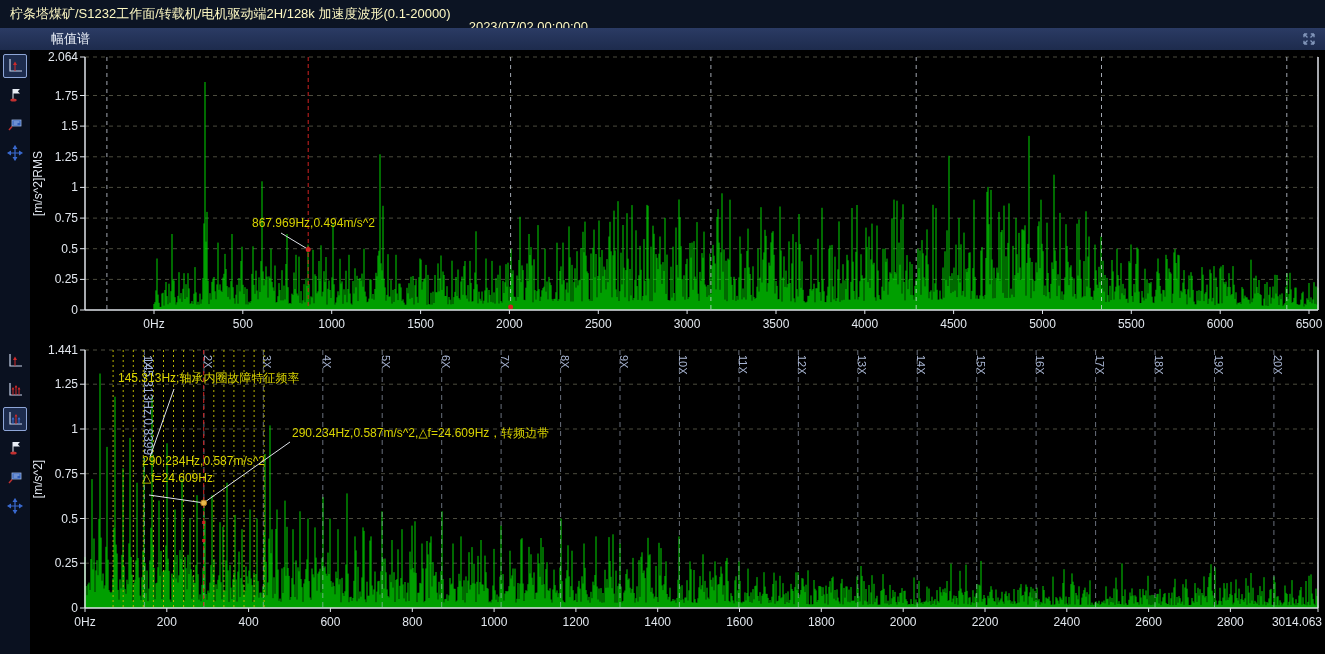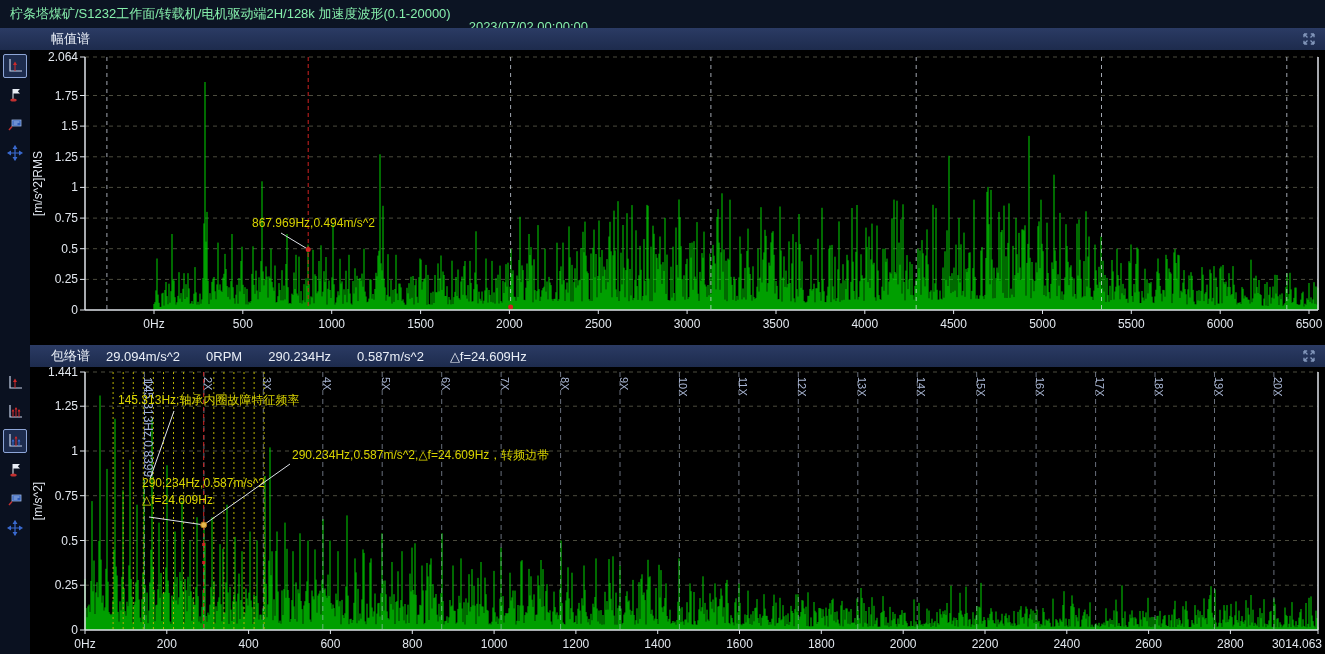--- a/index.html
+++ b/index.html
@@ -1,18 +1,18 @@
 <!DOCTYPE html>
 <html><head>
 <meta charset="utf-8">
 <style>
   html,body{margin:0;padding:0;background:#070c15;width:1325px;height:654px;overflow:hidden;
     font-family:"Liberation Sans",sans-serif;}
   .titlebar{position:absolute;left:0;top:0;width:1325px;height:28px;background:#0c1423;
-    color:#86efac;font-size:13px;display:flex;align-items:center;}
+    color:#fef9c3;font-size:13px;display:flex;align-items:center;}
   .titlebar .t{margin-left:10px;}
   .titlebar .d{margin-left:18px;margin-top:24px;}
   .panel{position:absolute;left:0;width:1325px;}
   #p1{top:28px;height:309px;}
   #p2{top:345px;height:309px;}
   .phead{height:22px;background:linear-gradient(#2b3b64,#1d2b4d);display:flex;align-items:center;
     color:#e9eef6;font-size:13px;position:relative;}
   .phead .nm{margin:0 16px 0 8px;padding-left:43px;}
   .phead .st{margin-right:26px;}
   .expand{position:absolute;right:8px;top:3px;width:16px;height:16px;cursor:pointer;}
@@ -164,34 +164,20 @@
               <path d="M1 8l2.4-1.4v2.8z"></path>
               <path d="M15 8l-2.4-1.4v2.8z"></path>
             </g>
           </svg>
         </div>
       </div>
   </div>
 </div>
 
 <div class="panel" id="p2">
-  <div class="phead">
-    <span class="nm">包络谱</span>
-    <span id="p2stats"><span class="st">29.094m/s^2</span><span class="st">0RPM</span><span class="st">290.234Hz</span><span class="st">0.587m/s^2</span><span class="st">△f=24.609Hz</span></span>
-    <span class="expand">
-      <svg width="16" height="16" viewBox="0 0 16 16">
-        <g stroke="#8296ba" stroke-width="1.4" fill="none">
-          <path d="M9.5 6.5L13 3M13 3v3.2M13 3H9.8"></path>
-            <path d="M6.5 9.5L3 13M3 13v-3.2M3 13h3.2"></path>
-          <path d="M9.5 9.5L13 13M13 13h-3.2M13 13V9.8"></path>
-            <path d="M6.5 6.5L3 3M3 3h3.2M3 3v3.2"></path>
-        </g>
-      </svg>
-    </span>
-  </div>
   <div class="pbody">
     <svg class="chart" id="c2" width="1325" height="287">
         <line x1="85" x2="1318" y1="5.0" y2="5.0" class="grid"></line>
         <line x1="85" x2="1318" y1="39.2" y2="39.2" class="grid"></line>
         <line x1="85" x2="1318" y1="84.0" y2="84.0" class="grid"></line>
         <line x1="85" x2="1318" y1="128.7" y2="128.7" class="grid"></line>
         <line x1="85" x2="1318" y1="173.5" y2="173.5" class="grid"></line>
         <line x1="85" x2="1318" y1="218.2" y2="218.2" class="grid"></line>
         <path d="M85 263V211.9M86 263V241.0M87 263V250.2M88 263V239.4M89 263V237.6M90 263V245.0M91 263V214.0M92 263V134.1M93 263V224.3M94 263V193.5M95 263V247.0M96 263V225.4M97 263V215.2M98 263V230.2M99 263V173.9M100 263V28.5M101 263V192.6M102 263V235.7M103 263V228.5M104 263V243.6M105 263V240.4M106 263V201.8M107 263V101.9M108 263V214.7M109 263V245.1M110 263V246.9M111 263V248.1M112 263V246.8M113 263V233.4M114 263V182.7M115 263V51.7M116 263V199.6M117 263V208.5M118 263V244.9M119 263V254.7M120 263V234.4M121 263V243.4M122 263V209.9M123 263V123.3M124 263V221.1M125 263V244.1M126 263V248.8M127 263V234.7M128 263V239.2M129 263V198.4M130 263V92.9M131 263V212.0M132 263V229.7M133 263V256.2M134 263V238.0M135 263V234.7M136 263V215.4M137 263V137.7M138 263V213.0M139 263V232.5M140 263V250.6M141 263V255.0M142 263V232.2M143 263V205.8M144 263V112.6M145 263V217.9M146 263V248.2M147 263V225.5M148 263V256.2M149 263V243.6M150 263V215.4M151 263V182.7M152 263V51.7M153 263V199.6M154 263V223.0M155 263V254.2M156 263V238.3M157 263V237.7M158 263V222.2M159 263V155.6M160 263V230.8M161 263V205.9M162 263V254.1M163 263V226.3M164 263V226.4M165 263V225.1M166 263V200.4M167 263V98.3M168 263V213.6M169 263V225.9M170 263V254.5M171 263V256.9M172 263V228.6M173 263V233.6M174 263V215.6M175 263V164.5M176 263V233.5M177 263V210.0M178 263V237.5M179 263V230.3M180 263V205.1M181 263V214.0M182 263V134.1M183 263V224.3M184 263V255.9M185 263V212.0M186 263V223.2M187 263V244.3M188 263V209.8M189 263V229.0M190 263V173.5M191 263V224.4M192 263V253.8M193 263V230.8M194 263V237.6M195 263V237.9M196 263V220.1M197 263V150.2M198 263V229.2M199 263V254.6M200 263V249.4M201 263V256.3M202 263V239.9M203 263V223.1M204 263V157.9M205 263V175.6M206 263V249.0M207 263V254.8M208 263V245.6M209 263V247.8M210 263V237.6M211 263V220.1M212 263V150.2M213 263V229.2M214 263V214.2M215 263V256.3M216 263V239.3M217 263V244.0M218 263V234.8M219 263V230.3M220 263V177.1M221 263V237.2M222 263V254.3M223 263V181.7M224 263V246.4M225 263V245.5M226 263V215.4M227 263V137.7M228 263V225.4M229 263V256.9M230 263V220.0M231 263V242.6M232 263V254.0M233 263V234.3M234 263V227.6M235 263V169.9M236 263V234.5M237 263V256.6M238 263V226.6M239 263V206.6M240 263V252.0M241 263V233.1M242 263V184.2M243 263V239.4M244 263V249.6M245 263V245.7M246 263V221.5M247 263V231.4M248 263V238.5M249 263V225.6M250 263V164.5M251 263V233.5M252 263V240.2M253 263V257.0M254 263V227.5M255 263V250.5M256 263V229.0M257 263V173.5M258 263V236.1M259 263V252.6M260 263V247.7M261 263V247.6M262 263V252.5M263 263V241.4M264 263V187.4M265 263V109.0M266 263V216.8M267 263V250.2M268 263V237.4M269 263V193.6M270 263V80.4M271 263V208.2M272 263V184.3M273 263V253.2M274 263V232.3M275 263V248.8M276 263V184.0M277 263V164.5M278 263V224.5M279 263V255.8M280 263V253.6M281 263V256.7M282 263V223.4M283 263V248.0M284 263V222.2M285 263V155.6M286 263V230.8M287 263V181.8M288 263V223.0M289 263V230.9M290 263V254.9M291 263V252.0M292 263V233.1M293 263V184.2M294 263V239.4M295 263V252.0M296 263V215.4M297 263V254.6M298 263V222.3M299 263V226.3M300 263V166.3M301 263V234.0M302 263V242.2M303 263V256.9M304 263V238.5M305 263V234.2M306 263V224.1M307 263V214.4M308 263V173.5M309 263V236.1M310 263V252.5M311 263V254.8M312 263V223.5M313 263V229.3M314 263V232.4M315 263V182.4M316 263V212.6M317 263V245.7M318 263V228.6M319 263V226.6M320 263V223.7M321 263V247.5M322 263V213.2M323 263V152.0M324 263V222.9M325 263V221.4M326 263V228.7M327 263V230.8M328 263V207.6M329 263V229.0M330 263V173.5M331 263V236.1M332 263V241.8M333 263V237.5M334 263V241.1M335 263V249.3M336 263V226.6M337 263V233.1M338 263V184.2M339 263V239.4M340 263V234.2M341 263V257.3M342 263V232.9M343 263V248.1M344 263V251.0M345 263V246.3M346 263V219.5M347 263V148.4M348 263V228.6M349 263V257.2M350 263V252.2M351 263V251.8M352 263V255.9M353 263V253.0M354 263V235.8M355 263V191.4M356 263V205.4M357 263V256.3M358 263V221.8M359 263V253.6M360 263V246.5M361 263V251.7M362 263V232.4M363 263V182.4M364 263V185.9M365 263V254.4M366 263V257.2M367 263V236.7M368 263V250.8M369 263V250.7M370 263V195.6M371 263V191.4M372 263V240.5M373 263V249.6M374 263V244.4M375 263V226.5M376 263V257.2M377 263V246.6M378 263V236.3M379 263V235.9M380 263V249.5M381 263V226.3M382 263V166.3M383 263V213.7M384 263V243.5M385 263V213.5M386 263V227.3M387 263V244.4M388 263V251.1M389 263V252.4M390 263V229.6M391 263V237.1M392 263V195.0M393 263V242.6M394 263V227.2M395 263V257.0M396 263V235.0M397 263V234.1M398 263V204.3M399 263V254.0M400 263V240.8M401 263V233.1M402 263V184.2M403 263V239.4M404 263V253.4M405 263V237.0M406 263V256.5M407 263V247.6M408 263V237.7M409 263V256.0M410 263V206.6M411 263V224.4M412 263V180.6M413 263V223.0M414 263V227.4M415 263V176.3M416 263V227.9M417 263V257.1M418 263V247.8M419 263V247.7M420 263V237.9M421 263V238.5M422 263V198.5M423 263V223.4M424 263V257.2M425 263V255.9M426 263V223.4M427 263V196.0M428 263V209.4M429 263V253.0M430 263V197.6M431 263V191.4M432 263V241.5M433 263V217.2M434 263V231.0M435 263V230.4M436 263V227.0M437 263V247.7M438 263V254.5M439 263V236.8M440 263V249.5M441 263V226.3M442 263V166.3M443 263V234.0M444 263V257.4M445 263V254.2M446 263V253.9M447 263V249.3M448 263V255.9M449 263V250.3M450 263V233.0M451 263V239.5M452 263V238.5M453 263V198.5M454 263V243.7M455 263V243.9M456 263V256.7M457 263V255.5M458 263V241.9M459 263V228.8M460 263V235.8M461 263V191.4M462 263V241.5M463 263V255.1M464 263V235.3M465 263V257.5M466 263V231.4M467 263V248.0M468 263V235.6M469 263V207.2M470 263V244.5M471 263V239.9M472 263V202.1M473 263V238.3M474 263V218.7M475 263V238.6M476 263V257.0M477 263V236.8M478 263V210.9M479 263V249.3M480 263V237.1M481 263V195.0M482 263V239.4M483 263V239.6M484 263V246.0M485 263V210.6M486 263V227.2M487 263V242.9M488 263V243.7M489 263V257.3M490 263V256.3M491 263V257.5M492 263V254.7M493 263V240.5M494 263V203.9M495 263V245.3M496 263V254.7M497 263V249.5M498 263V257.0M499 263V251.5M500 263V231.7M501 263V180.6M502 263V238.2M503 263V229.1M504 263V255.6M505 263V248.5M506 263V246.0M507 263V246.6M508 263V246.1M509 263V241.2M510 263V205.7M511 263V233.5M512 263V230.4M513 263V223.5M514 263V241.4M515 263V223.6M516 263V257.5M517 263V253.8M518 263V238.0M519 263V254.0M520 263V238.5M521 263V194.4M522 263V193.2M523 263V238.5M524 263V256.0M525 263V248.1M526 263V245.2M527 263V246.2M528 263V239.2M529 263V201.9M530 263V228.4M531 263V209.3M532 263V232.7M533 263V239.9M534 263V227.4M535 263V254.0M536 263V247.8M537 263V247.6M538 263V208.5M539 263V218.2M540 263V231.8M541 263V193.0M542 263V239.9M543 263V202.1M544 263V239.2M545 263V253.3M546 263V224.1M547 263V217.2M548 263V245.1M549 263V246.0M550 263V243.3M551 263V254.5M552 263V257.6M553 263V244.5M554 263V224.6M555 263V240.1M556 263V247.7M557 263V245.4M558 263V252.2M559 263V248.2M560 263V222.6M561 263V173.5M562 263V236.1M563 263V255.5M564 263V257.0M565 263V257.5M566 263V233.4M567 263V225.2M568 263V200.3M569 263V231.4M570 263V252.1M571 263V241.2M572 263V205.7M573 263V245.2M574 263V255.7M575 263V255.0M576 263V248.6M577 263V257.0M578 263V241.7M579 263V235.9M580 263V243.6M581 263V256.7M582 263V231.3M583 263V238.5M584 263V198.5M585 263V222.9M586 263V245.1M587 263V249.3M588 263V255.3M589 263V251.9M590 263V257.7M591 263V246.8M592 263V253.2M593 263V236.7M594 263V240.2M595 263V230.0M596 263V191.4M597 263V241.5M598 263V254.5M599 263V243.5M600 263V256.7M601 263V243.1M602 263V257.7M603 263V248.0M604 263V257.4M605 263V224.8M606 263V242.8M607 263V234.1M608 263V242.6M609 263V192.1M610 263V216.0M611 263V231.8M612 263V243.2M613 263V189.3M614 263V248.6M615 263V257.6M616 263V225.6M617 263V257.7M618 263V241.2M619 263V238.5M620 263V198.5M621 263V241.5M622 263V257.4M623 263V255.9M624 263V247.6M625 263V245.5M626 263V229.0M627 263V224.3M628 263V234.8M629 263V233.5M630 263V242.7M631 263V247.8M632 263V243.9M633 263V212.9M634 263V248.0M635 263V257.6M636 263V253.2M637 263V241.3M638 263V256.6M639 263V215.2M640 263V251.9M641 263V211.8M642 263V207.3M643 263V228.0M644 263V225.5M645 263V233.1M646 263V257.5M647 263V222.6M648 263V192.8M649 263V210.3M650 263V209.3M651 263V246.9M652 263V242.7M653 263V248.6M654 263V253.5M655 263V251.6M656 263V221.0M657 263V252.0M658 263V257.0M659 263V197.8M660 263V230.5M661 263V203.1M662 263V240.4M663 263V245.1M664 263V239.3M665 263V231.0M666 263V216.4M667 263V249.0M668 263V254.5M669 263V251.9M670 263V242.7M671 263V256.8M672 263V255.9M673 263V254.0M674 263V255.9M675 263V254.6M676 263V257.7M677 263V253.0M678 263V234.7M679 263V191.4M680 263V241.5M681 263V255.1M682 263V240.2M683 263V254.4M684 263V257.8M685 263V252.6M686 263V252.5M687 263V235.2M688 263V255.5M689 263V245.3M690 263V216.4M691 263V224.2M692 263V257.2M693 263V257.8M694 263V225.0M695 263V254.1M696 263V257.5M697 263V257.9M698 263V253.3M699 263V242.3M700 263V231.1M701 263V244.3M702 263V240.2M703 263V209.3M704 263V246.9M705 263V235.9M706 263V254.6M707 263V242.7M708 263V252.5M709 263V254.1M710 263V226.3M711 263V234.8M712 263V241.7M713 263V232.5M714 263V245.3M715 263V216.4M716 263V230.4M717 263V257.7M718 263V239.6M719 263V239.1M720 263V231.9M721 263V221.5M722 263V228.6M723 263V249.6M724 263V240.3M725 263V256.0M726 263V216.1M727 263V212.9M728 263V236.1M729 263V255.9M730 263V257.2M731 263V248.2M732 263V251.0M733 263V255.4M734 263V258.4M735 263V235.3M736 263V231.3M737 263V256.5M738 263V245.3M739 263V216.4M740 263V235.9M741 263V257.3M742 263V258.3M743 263V256.6M744 263V256.9M745 263V247.4M746 263V255.4M747 263V248.0M748 263V223.6M749 263V251.2M750 263V257.0M751 263V247.4M752 263V257.7M753 263V244.1M754 263V254.3M755 263V241.1M756 263V240.6M757 263V232.1M758 263V251.0M759 263V256.0M760 263V247.2M761 263V258.7M762 263V250.7M763 263V248.8M764 263V227.2M765 263V241.6M766 263V248.8M767 263V248.9M768 263V252.9M769 263V257.9M770 263V255.0M771 263V257.5M772 263V251.7M773 263V239.0M774 263V227.6M775 263V258.7M776 263V235.6M777 263V256.4M778 263V255.8M779 263V250.8M780 263V230.8M781 263V253.3M782 263V252.3M783 263V238.1M784 263V249.3M785 263V259.0M786 263V248.2M787 263V257.1M788 263V246.4M789 263V257.9M790 263V254.9M791 263V238.9M792 263V244.0M793 263V246.0M794 263V259.2M795 263V242.1M796 263V227.4M797 263V245.2M798 263V227.2M799 263V252.3M800 263V249.5M801 263V245.0M802 263V233.1M803 263V233.6M804 263V241.4M805 263V247.1M806 263V239.7M807 263V259.0M808 263V225.3M809 263V259.3M810 263V259.5M811 263V250.4M812 263V259.5M813 263V259.2M814 263V235.0M815 263V243.8M816 263V245.4M817 263V256.9M818 263V255.0M819 263V241.1M820 263V241.0M821 263V241.8M822 263V251.0M823 263V242.2M824 263V249.4M825 263V258.4M826 263V240.6M827 263V248.8M828 263V259.6M829 263V241.9M830 263V236.2M831 263V247.5M832 263V233.0M833 263V231.6M834 263V253.7M835 263V245.0M836 263V255.4M837 263V244.4M838 263V252.6M839 263V256.5M840 263V258.7M841 263V238.4M842 263V233.9M843 263V259.4M844 263V242.9M845 263V252.7M846 263V241.4M847 263V241.5M848 263V256.7M849 263V244.6M850 263V257.3M851 263V242.0M852 263V255.9M853 263V255.5M854 263V255.8M855 263V251.0M856 263V257.7M857 263V231.5M858 263V243.2M859 263V251.2M860 263V256.4M861 263V221.0M862 263V230.9M863 263V259.7M864 263V236.1M865 263V255.7M866 263V244.0M867 263V256.6M868 263V259.7M869 263V240.0M870 263V259.2M871 263V247.4M872 263V230.2M873 263V259.3M874 263V238.8M875 263V257.1M876 263V253.4M877 263V250.8M878 263V259.8M879 263V259.7M880 263V259.7M881 263V246.0M882 263V245.0M883 263V229.1M884 263V243.8M885 263V258.4M886 263V250.1M887 263V258.5M888 263V255.7M889 263V259.8M890 263V239.9M891 263V259.2M892 263V253.3M893 263V245.0M894 263V251.8M895 263V246.9M896 263V257.1M897 263V259.6M898 263V251.5M899 263V256.9M900 263V248.0M901 263V247.7M902 263V243.1M903 263V257.9M904 263V246.0M905 263V245.7M906 263V254.2M907 263V256.1M908 263V259.8M909 263V259.0M910 263V259.5M911 263V254.1M912 263V258.9M913 263V259.1M914 263V232.4M915 263V259.7M916 263V254.4M917 263V258.1M918 263V258.8M919 263V235.9M920 263V253.4M921 263V258.1M922 263V257.2M923 263V259.1M924 263V256.7M925 263V257.1M926 263V255.7M927 263V241.6M928 263V257.2M929 263V243.5M930 263V256.1M931 263V259.9M932 263V251.7M933 263V258.9M934 263V255.6M935 263V254.1M936 263V259.8M937 263V245.1M938 263V256.1M939 263V257.6M940 263V241.9M941 263V247.3M942 263V250.7M943 263V244.3M944 263V247.1M945 263V243.3M946 263V247.9M947 263V236.0M948 263V256.0M949 263V255.1M950 263V246.1M951 263V218.7M952 263V257.2M953 263V253.6M954 263V250.5M955 263V259.1M956 263V251.0M957 263V253.0M958 263V259.7M959 263V245.8M960 263V225.8M961 263V243.6M962 263V247.6M963 263V249.8M964 263V258.7M965 263V246.9M966 263V219.6M967 263V245.9M968 263V259.3M969 263V252.7M970 263V252.2M971 263V259.9M972 263V257.3M973 263V245.2M974 263V258.2M975 263V251.7M976 263V248.4M977 263V239.0M978 263V257.4M979 263V239.7M980 263V240.6M981 263V215.9M982 263V256.7M983 263V253.9M984 263V250.0M985 263V253.1M986 263V259.9M987 263V259.9M988 263V250.8M989 263V253.3M990 263V246.9M991 263V241.2M992 263V244.7M993 263V253.2M994 263V256.1M995 263V256.7M996 263V244.5M997 263V259.8M998 263V252.5M999 263V257.3M1000 263V255.3M1001 263V253.5M1002 263V246.8M1003 263V256.6M1004 263V258.7M1005 263V248.8M1006 263V246.4M1007 263V251.1M1008 263V255.5M1009 263V248.2M1010 263V255.1M1011 263V258.5M1012 263V256.4M1013 263V259.0M1014 263V244.0M1015 263V256.4M1016 263V259.2M1017 263V258.1M1018 263V244.9M1019 263V257.5M1020 263V242.7M1021 263V239.1M1022 263V251.0M1023 263V250.0M1024 263V256.6M1025 263V246.6M1026 263V239.5M1027 263V241.8M1028 263V259.6M1029 263V251.3M1030 263V247.4M1031 263V241.9M1032 263V252.6M1033 263V243.6M1034 263V256.1M1035 263V245.9M1036 263V255.0M1037 263V242.6M1038 263V255.6M1039 263V254.1M1040 263V259.7M1041 263V256.9M1042 263V258.3M1043 263V241.0M1044 263V245.0M1045 263V258.5M1046 263V252.5M1047 263V253.4M1048 263V253.9M1049 263V251.7M1050 263V255.8M1051 263V259.8M1052 263V259.6M1053 263V231.6M1054 263V259.8M1055 263V259.3M1056 263V252.1M1057 263V253.3M1058 263V255.6M1059 263V258.8M1060 263V251.7M1061 263V253.4M1062 263V254.9M1063 263V238.0M1064 263V224.2M1065 263V259.3M1066 263V251.5M1067 263V258.5M1068 263V260.0M1069 263V252.0M1070 263V259.4M1071 263V239.1M1072 263V228.4M1073 263V236.7M1074 263V240.2M1075 263V259.5M1076 263V248.0M1077 263V250.3M1078 263V254.3M1079 263V241.3M1080 263V260.0M1081 263V259.5M1082 263V252.6M1083 263V248.6M1084 263V245.1M1085 263V242.6M1086 263V251.7M1087 263V247.2M1088 263V259.7M1089 263V249.3M1090 263V235.3M1091 263V260.0M1092 263V257.6M1093 263V259.7M1094 263V259.8M1095 263V257.6M1096 263V256.3M1097 263V257.8M1098 263V259.0M1099 263V255.8M1100 263V260.0M1101 263V258.9M1102 263V256.7M1103 263V257.8M1104 263V255.5M1105 263V258.4M1106 263V241.3M1107 263V254.1M1108 263V253.7M1109 263V259.8M1110 263V251.6M1111 263V257.0M1112 263V253.0M1113 263V257.5M1114 263V243.4M1115 263V259.8M1116 263V232.6M1117 263V244.4M1118 263V258.9M1119 263V256.2M1120 263V259.1M1121 263V259.3M1122 263V218.4M1123 263V251.0M1124 263V259.6M1125 263V244.4M1126 263V258.3M1127 263V260.0M1128 263V259.8M1129 263V254.8M1130 263V247.5M1131 263V251.2M1132 263V243.4M1133 263V250.5M1134 263V258.6M1135 263V250.3M1136 263V251.6M1137 263V257.3M1138 263V257.2M1139 263V259.7M1140 263V244.0M1141 263V252.5M1142 263V259.3M1143 263V243.9M1144 263V250.1M1145 263V250.5M1146 263V245.4M1147 263V254.2M1148 263V230.8M1149 263V259.5M1150 263V250.4M1151 263V260.0M1152 263V249.9M1153 263V259.7M1154 263V250.0M1155 263V257.7M1156 263V252.1M1157 263V249.0M1158 263V248.8M1159 263V258.5M1160 263V243.9M1161 263V260.1M1162 263V256.4M1163 263V252.3M1164 263V248.9M1165 263V248.1M1166 263V257.9M1167 263V259.1M1168 263V259.1M1169 263V247.9M1170 263V260.1M1171 263V253.3M1172 263V247.6M1173 263V260.1M1174 263V242.3M1175 263V233.8M1176 263V260.0M1177 263V252.0M1178 263V257.7M1179 263V251.1M1180 263V253.2M1181 263V258.7M1182 263V256.6M1183 263V239.2M1184 263V259.8M1185 263V242.5M1186 263V234.2M1187 263V243.7M1188 263V252.3M1189 263V260.0M1190 263V260.1M1191 263V259.8M1192 263V253.0M1193 263V256.3M1194 263V257.8M1195 263V238.1M1196 263V248.1M1197 263V256.9M1198 263V242.8M1199 263V250.6M1200 263V244.2M1201 263V259.9M1202 263V248.0M1203 263V250.3M1204 263V231.4M1205 263V252.4M1206 263V251.0M1207 263V257.2M1208 263V242.1M1209 263V232.1M1210 263V228.1M1211 263V219.2M1212 263V245.7M1213 263V250.5M1214 263V260.1M1215 263V222.3M1216 263V255.5M1217 263V260.1M1218 263V259.4M1219 263V255.7M1220 263V242.8M1221 263V256.1M1222 263V259.9M1223 263V252.6M1224 263V238.1M1225 263V243.6M1226 263V255.4M1227 263V238.1M1228 263V255.0M1229 263V252.4M1230 263V248.9M1231 263V236.9M1232 263V250.1M1233 263V259.5M1234 263V257.6M1235 263V248.3M1236 263V234.4M1237 263V253.0M1238 263V255.5M1239 263V243.6M1240 263V259.0M1241 263V254.1M1242 263V249.1M1243 263V254.8M1244 263V256.8M1245 263V253.3M1246 263V233.2M1247 263V259.8M1248 263V240.8M1249 263V247.6M1250 263V258.3M1251 263V228.0M1252 263V255.5M1253 263V242.7M1254 263V259.0M1255 263V255.8M1256 263V257.4M1257 263V258.8M1258 263V250.1M1259 263V260.1M1260 263V241.1M1261 263V251.2M1262 263V246.1M1263 263V259.6M1264 263V232.2M1265 263V256.6M1266 263V260.2M1267 263V257.0M1268 263V258.3M1269 263V253.4M1270 263V244.8M1271 263V243.9M1272 263V259.8M1273 263V260.0M1274 263V231.4M1275 263V237.3M1276 263V260.2M1277 263V251.7M1278 263V251.2M1279 263V260.2M1280 263V255.3M1281 263V257.5M1282 263V260.3M1283 263V258.6M1284 263V257.3M1285 263V240.5M1286 263V247.9M1287 263V249.0M1288 263V260.2M1289 263V256.8M1290 263V248.8M1291 263V260.1M1292 263V235.1M1293 263V252.6M1294 263V258.5M1295 263V260.2M1296 263V254.2M1297 263V260.2M1298 263V258.0M1299 263V250.6M1300 263V245.2M1301 263V242.0M1302 263V259.7M1303 263V252.3M1304 263V258.9M1305 263V259.8M1306 263V236.0M1307 263V260.3M1308 263V256.9M1309 263V230.8M1310 263V259.9M1311 263V229.4M1312 263V248.5M1313 263V254.1M1314 263V258.7M1315 263V260.3M1316 263V243.6M1317 263V251.0M1318 263V260.2" class="spec"></path>
         <line x1="144.4" x2="144.4" y1="5" y2="263" class="harm"></line>

